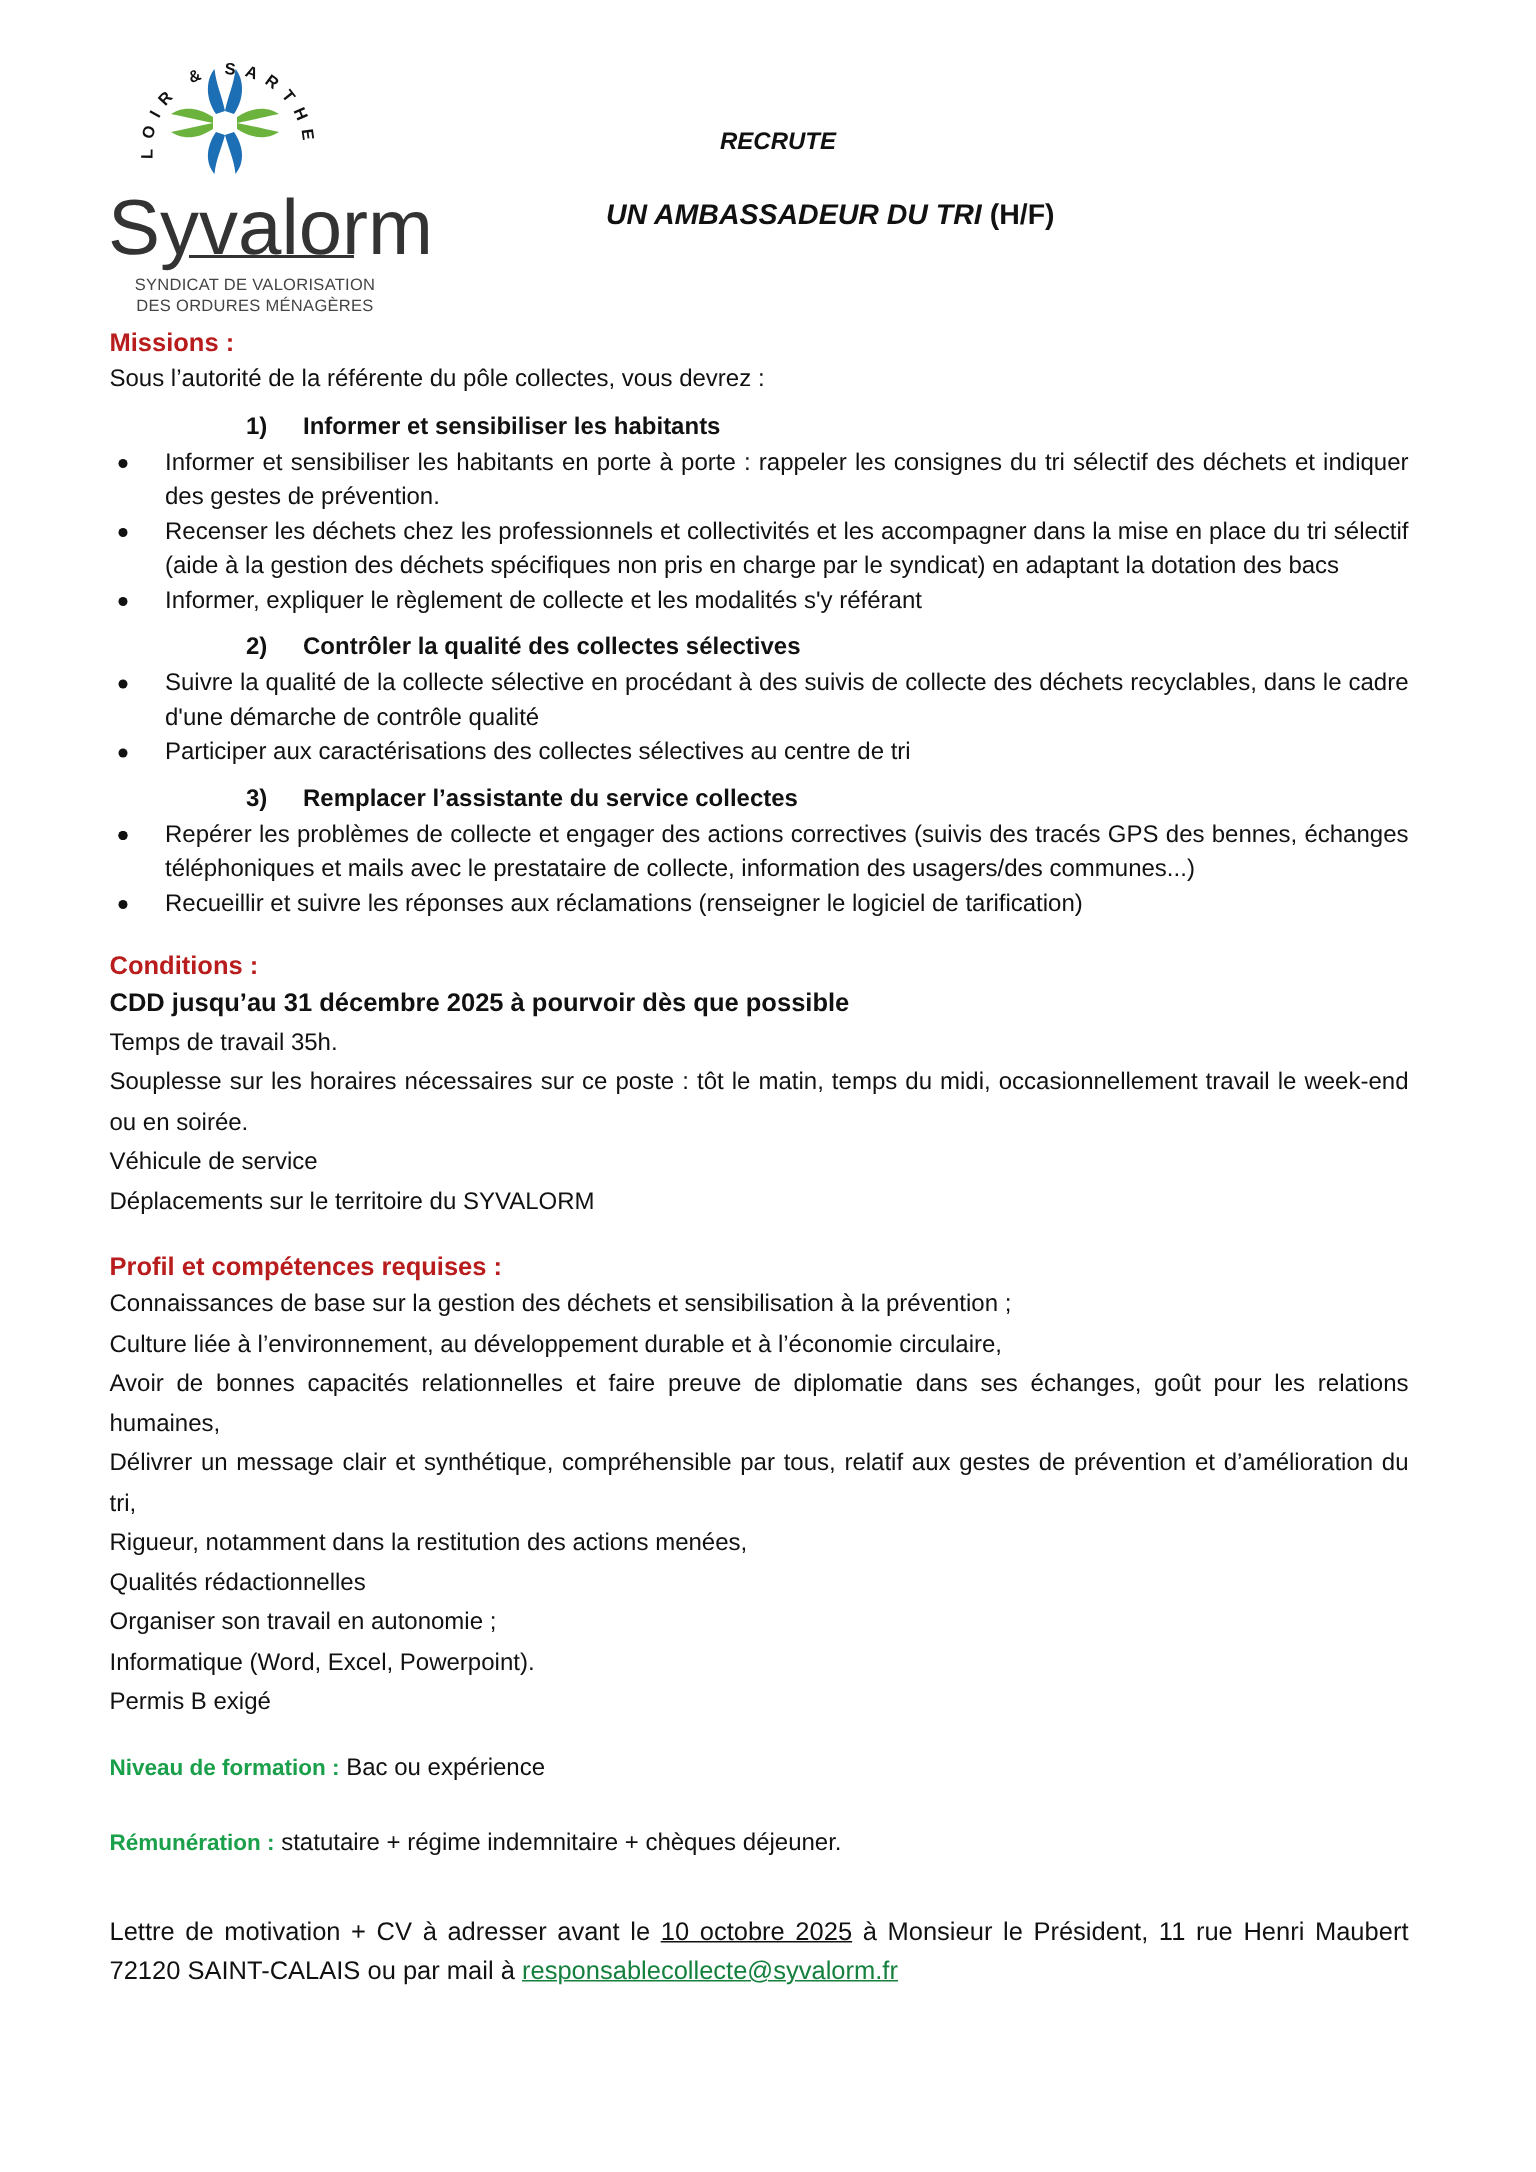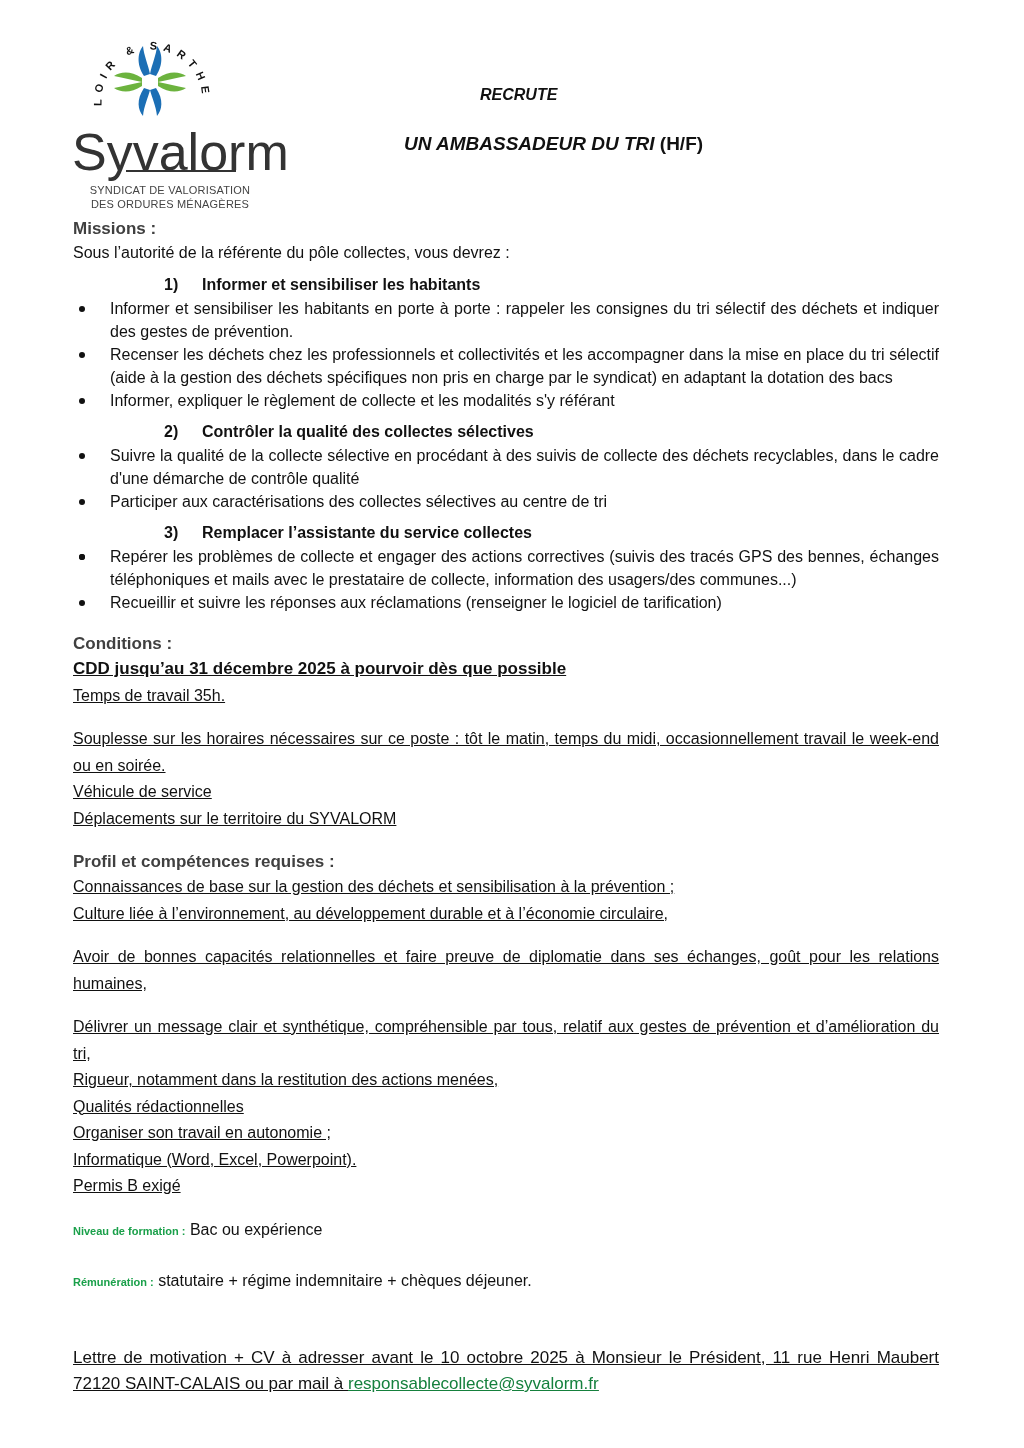--- a/index.html
+++ b/index.html
@@ -24,35 +24,35 @@
   .logo-sub.l1 { top: 160px; }
   .logo-sub.l2 { top: 174px; }
 
   
   .hdr-org { position: absolute; left: 326px; top: 56px; font-size: 17px; }
   .hdr-recrute { position: absolute; left: 480px; top: 86px; font-size: 16px; font-weight: bold; font-style: italic; }
   .hdr-title { position: absolute; left: 404px; top: 133px; font-size: 19px; font-weight: bold; }
   .hdr-title .it { font-style: italic; }
 
   .content { position: absolute; left: 73px; top: 217px; width: 866px; font-size: 16px; line-height: 24px; }
-  .sec-title { color: #404040; font-weight: bold; font-size: 17px; }
+  .sec-title { color: #b91c1c; font-weight: bold; font-size: 17px; }
   .para { margin: 0; }
   .numbered { margin: 8px 0 0 0; padding-left: 91px; font-weight: bold; }
   .numbered .num { display: inline-block; width: 38px; }
   ul.bullets { list-style: none; margin: 0; padding: 0; }
   ul.bullets li { position: relative; padding-left: 37px; line-height: 23px; text-align: justify; }
   ul.bullets li .dot {
     position: absolute; left: 6px; top: 9px; width: 6px; height: 6px; border-radius: 50%; background: #111;
   }
   .gap-md { height: 18px; }
   .gap-lg { height: 26px; }
   .bold { font-weight: bold; }
-  .just { text-align: justify; margin-top: 17px; }
-  .line26 { line-height: 26.5px; text-decoration: underline; }
-  .inline-green { color: #1aa04a; font-weight: bold; font-size: 11px; text-align: center; }
+  .just { text-align: justify; }
+  .line26 { line-height: 26.5px; }
+  .inline-green { color: #1aa04a; font-weight: bold; font-size: 15px; text-align: center; }
   .u { text-decoration: underline; }
   a.mail { color: #15803d; text-decoration: underline; }
 </style>
 </head>
 <body>
 
 <div class="page">
 
   <div class="logo">
     <svg width="190" height="100" viewBox="0 0 190 100">

